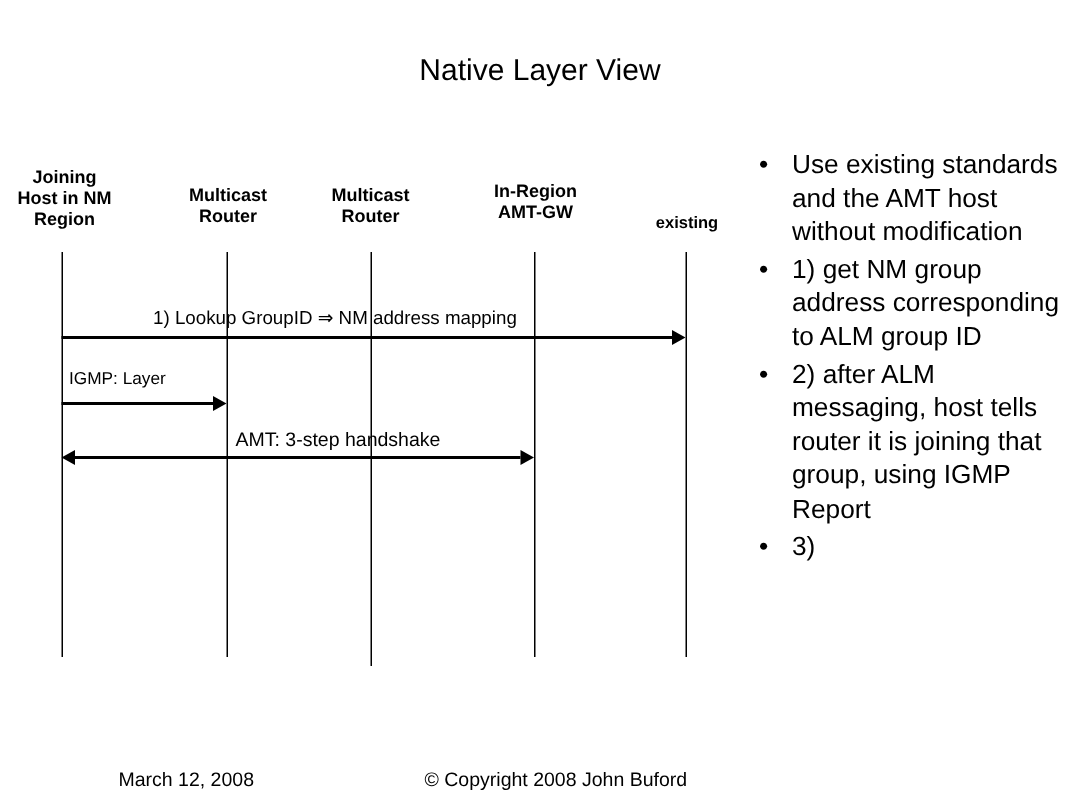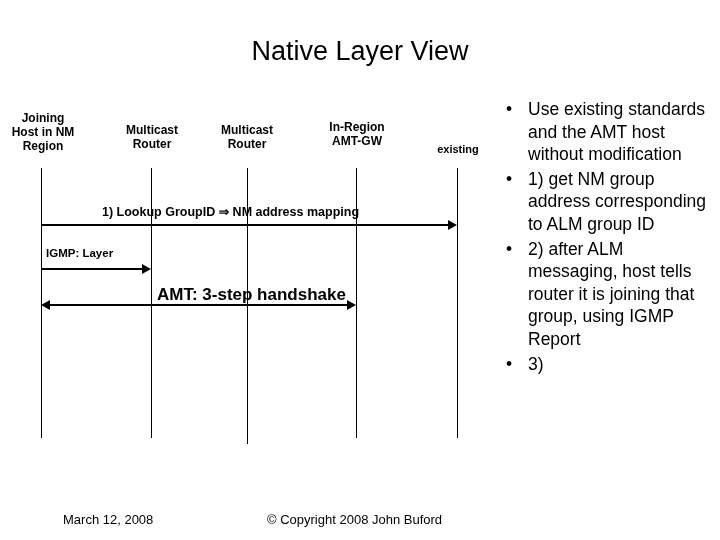--- a/index.html
+++ b/index.html
@@ -19,21 +19,21 @@
     background: #ffffff;
   }
 
   
   #slide-title {
     position: absolute;
     left: 0;
     top: 36px;
     width: 720px;
     text-align: center;
-    font-size: 27px;
+    font-size: 20px;
     font-weight: normal;
     letter-spacing: 0px;
     color: #000000;
     white-space: nowrap;
   }
 
   
   #diagram {
     position: absolute;
     left: 0;
@@ -56,21 +56,21 @@
     font-size: 12px;
   }
   .lifeline {
     position: absolute;
     width: 1px;
     background: #000000;
   }
 
   .msg-label {
     position: absolute;
-    font-weight: bold;
+    font-weight: normal;
     color: #000000;
     white-space: nowrap;
   }
 
   
   .arrow-line {
     position: absolute;
     height: 2px;
     background: #000000;
   }
@@ -114,20 +114,21 @@
     font-size: 17.5px;
     line-height: 22.6px;
   }
 
   
   .footer-text {
     position: absolute;
     font-size: 13px;
     color: #000000;
     white-space: nowrap;
+    margin-left: 16px;
   }
   #footer-date { left: 63px; top: 512px; }
   #footer-copy { left: 267px; top: 512px; text-align: center; }
 </style>
 </head>
 <body>
 
 <div id="slide">
 
   <div id="slide-title">Native Layer View</div>
@@ -166,21 +167,21 @@
     <div class="lifeline" style="left:457px; top:168px; height:270px;"></div>
 
     <div class="msg-label" style="left:102px; top:204px; font-size:12.5px;">1) Lookup GroupID ⇒ NM address mapping</div>
     <div class="arrow-line" style="left:41px; top:224px; width:409px;"></div>
     <div class="arrow-head-r" style="left:448px; top:220px;"></div>
 
     <div class="msg-label" style="left:46px; top:247px; font-size:11.5px;">IGMP: Layer</div>
     <div class="arrow-line" style="left:41px; top:268px; width:102px;"></div>
     <div class="arrow-head-r" style="left:142px; top:264px;"></div>
 
-    <div class="msg-label" style="left:157px; top:285px; font-size:17px;">AMT: 3-step handshake</div>
+    <div class="msg-label" style="left:157px; top:285px; font-size:13px;">AMT: 3-step handshake</div>
     <div class="arrow-line" style="left:50px; top:304px; width:297px;"></div>
     <div class="arrow-head-l" style="left:41px; top:300px;"></div>
     <div class="arrow-head-r" style="left:347px; top:300px;"></div>
 
   </div>
 
   <div id="bullets">
     <div class="bullet-row">
       <span class="bullet-mark">•</span>
       <span>Use existing standards and the AMT host without modification</span>

